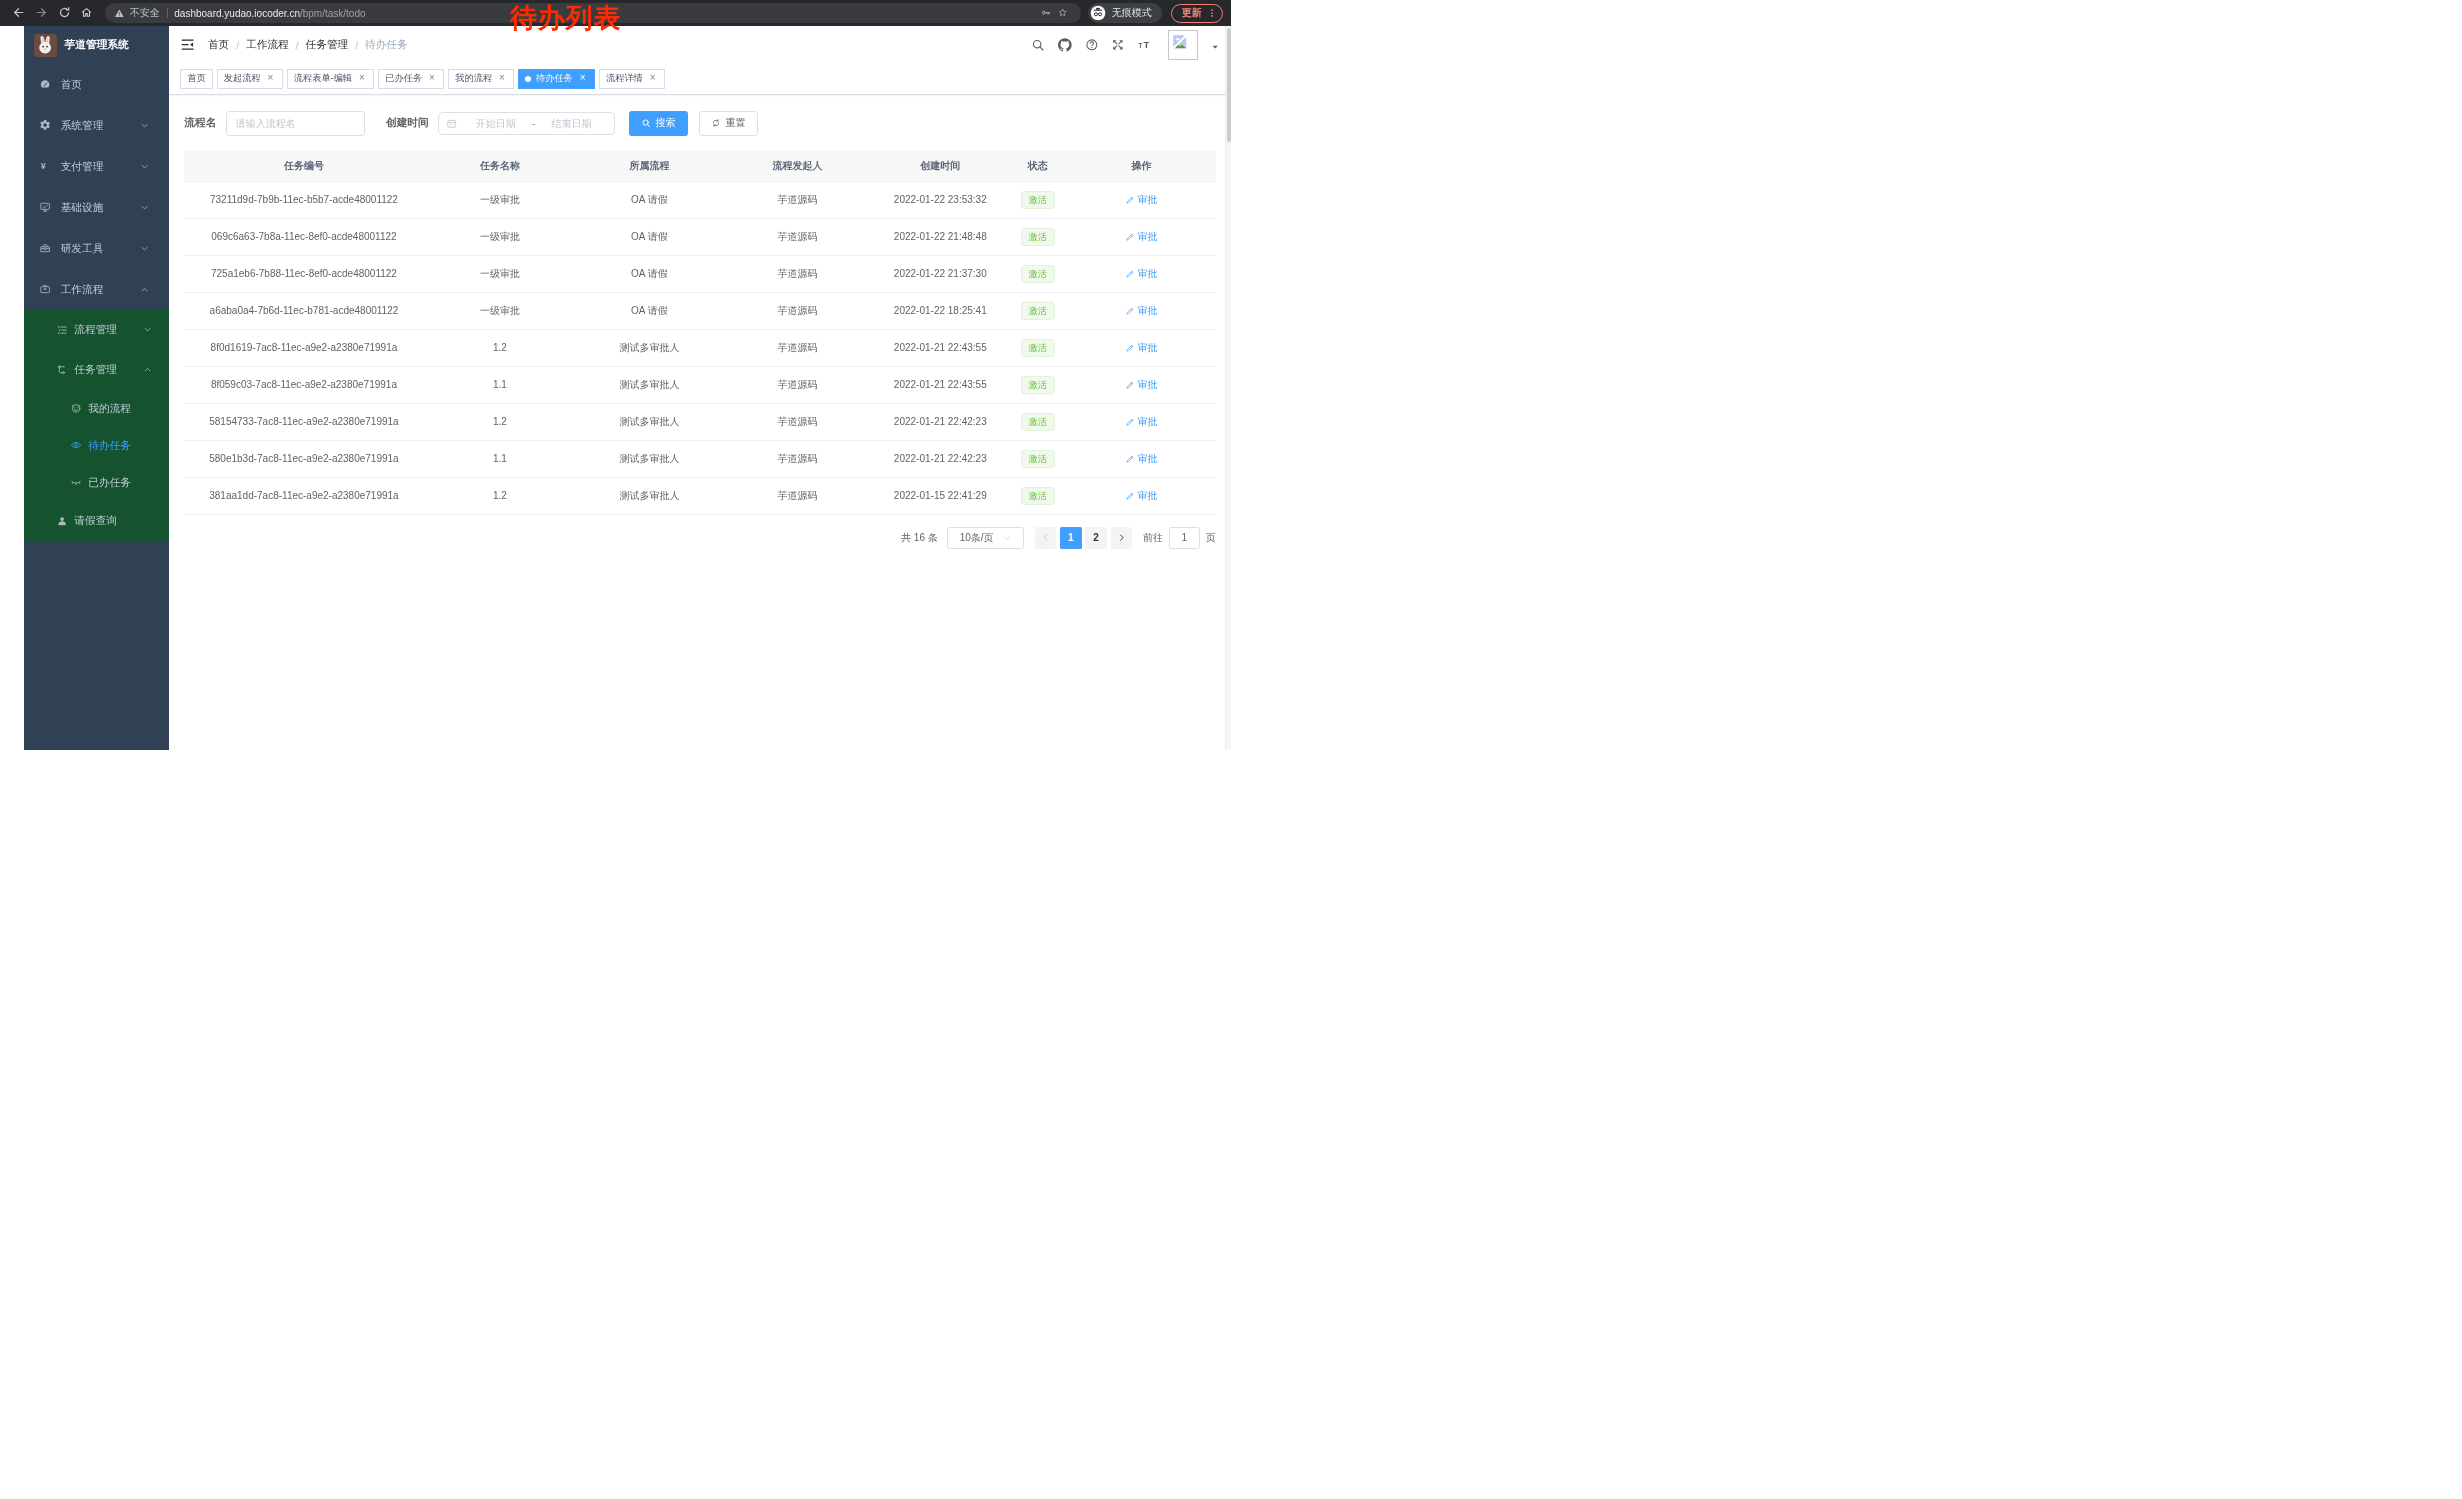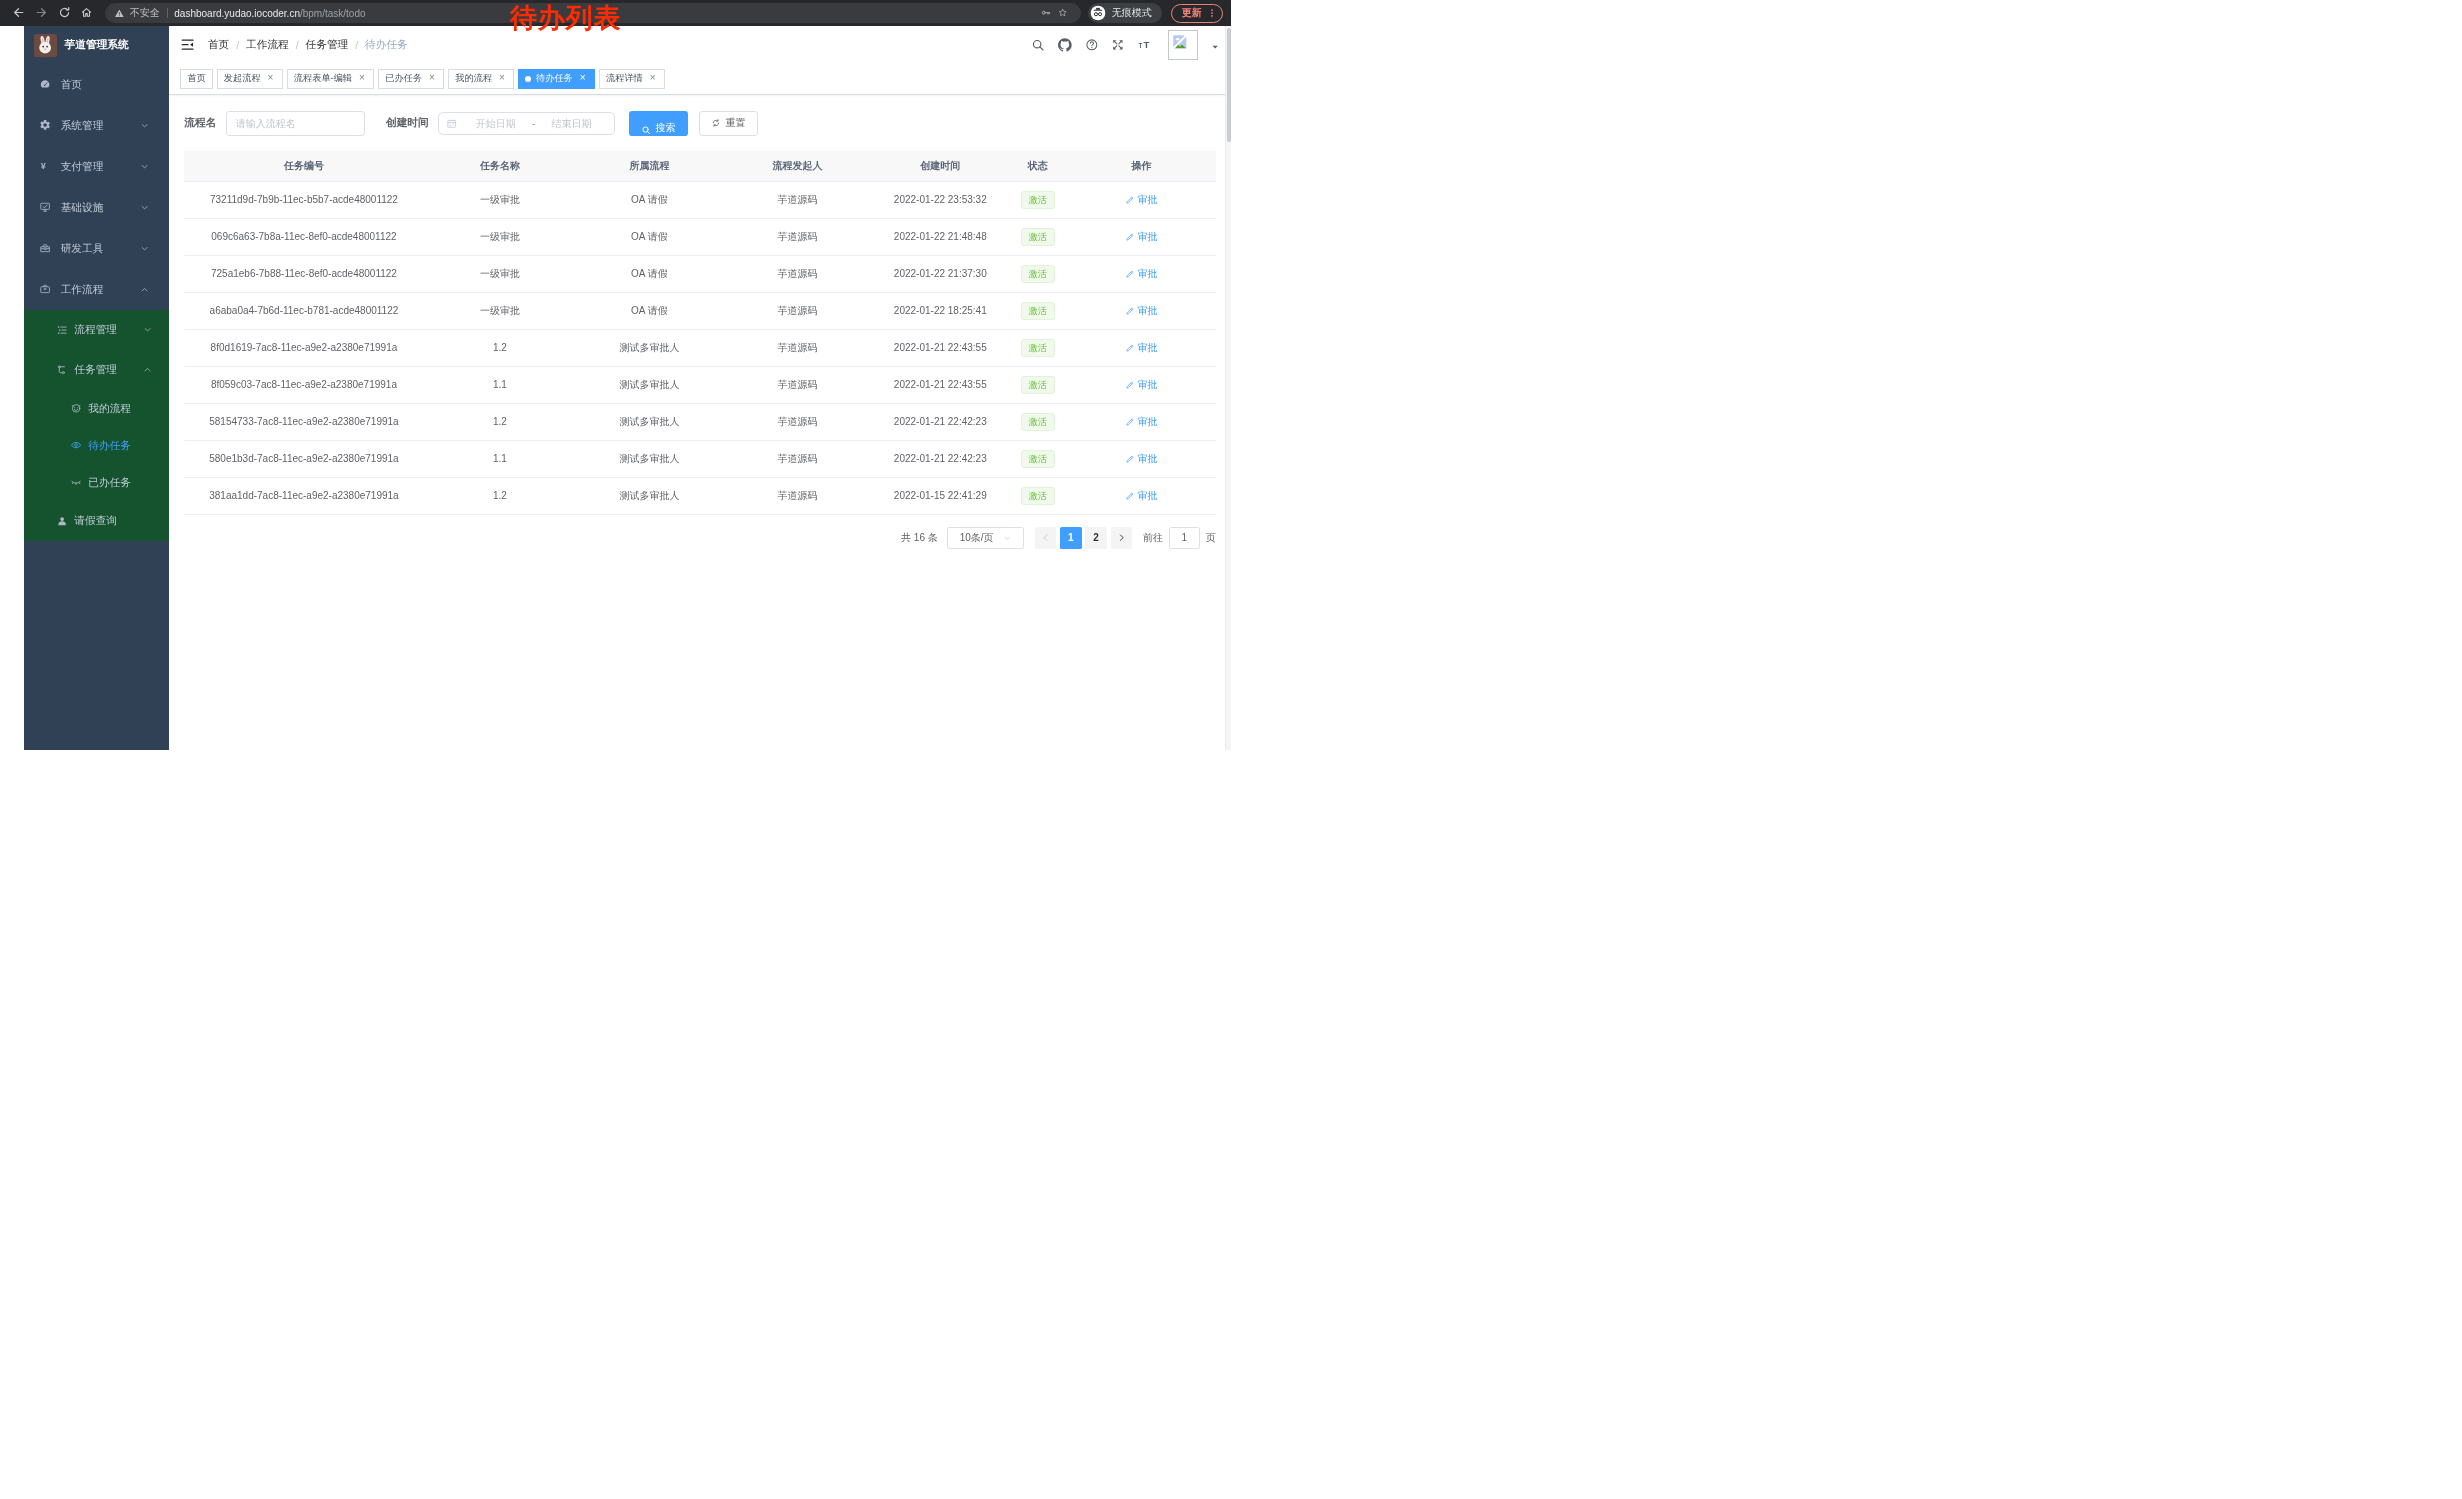--- a/index.html
+++ b/index.html
@@ -77,21 +77,21 @@
   .filterbar { display:flex; align-items:center; margin:3.1px 0 15.3px; font-size:10.7px; color:#606266; }
   .flabel { font-weight:700; margin-right:9.2px; }
   .finput { width:139px; height:24.4px; border:0.8px solid #dcdfe6; border-radius:3.1px; padding:0 9.2px; font-size:10px; color:#606266; margin-right:21.4px; outline:none; }
   .finput::placeholder, .dinput::placeholder { color:#c0c4cc; }
   .fdate { width:177px; height:23px; border:0.8px solid #dcdfe6; border-radius:5px; display:flex; align-items:center; padding:0 7.6px; margin-right:13.7px; background:#fff; }
   .fdate .ic { width:11.4px; height:11.4px; color:#c0c4cc; margin-right:3.1px; }
   .dinput { flex:1; min-width:0; border:none; outline:none; text-align:center; font-size:10px; color:#606266; background:transparent; }
   .dsep { color:#8a9099; font-size:10px; padding:0 1.5px; }
   .btn { height:24.4px; border-radius:3.1px; display:inline-flex; align-items:center; gap:4.6px; font-size:10px; padding:0 11.4px; cursor:pointer; border:0.8px solid transparent; }
   .btn .ic { width:10px; height:10px; }
-  .btn-primary { background:#409eff; color:#fff; margin-right:10.7px;align-items:flex-end; }
+  .btn-primary { background:#409eff; color:#fff; margin-right:10.7px; }
   .btn-plain { background:#fff; color:#606266; border-color:#dcdfe6; }
 
   table { width:100%; border-collapse:collapse; table-layout:fixed; font-size:10px; color:#606266; }
   thead th { background:#f8f8f9; color:#5b6779; font-weight:700; height:30.5px; font-size:10px; border-bottom:0.8px solid #ebeef5; text-align:center; }
   tbody td { height:37px; border-bottom:0.8px solid #ebeef5; text-align:center; white-space:nowrap; overflow:hidden; text-overflow:ellipsis; }
   .badge { display:inline-block; padding:2.3px 6.9px; font-size:9.2px; line-height:12.2px; color:#67c23a; background:#f0f9eb; border:0.8px solid #e1f3d8; border-radius:3.1px; }
   .alink { color:#409eff; cursor:pointer; display:inline-flex; align-items:center; gap:2px; text-decoration:none; }
   .alink .ic { width:10px; height:10px; }
 
   

